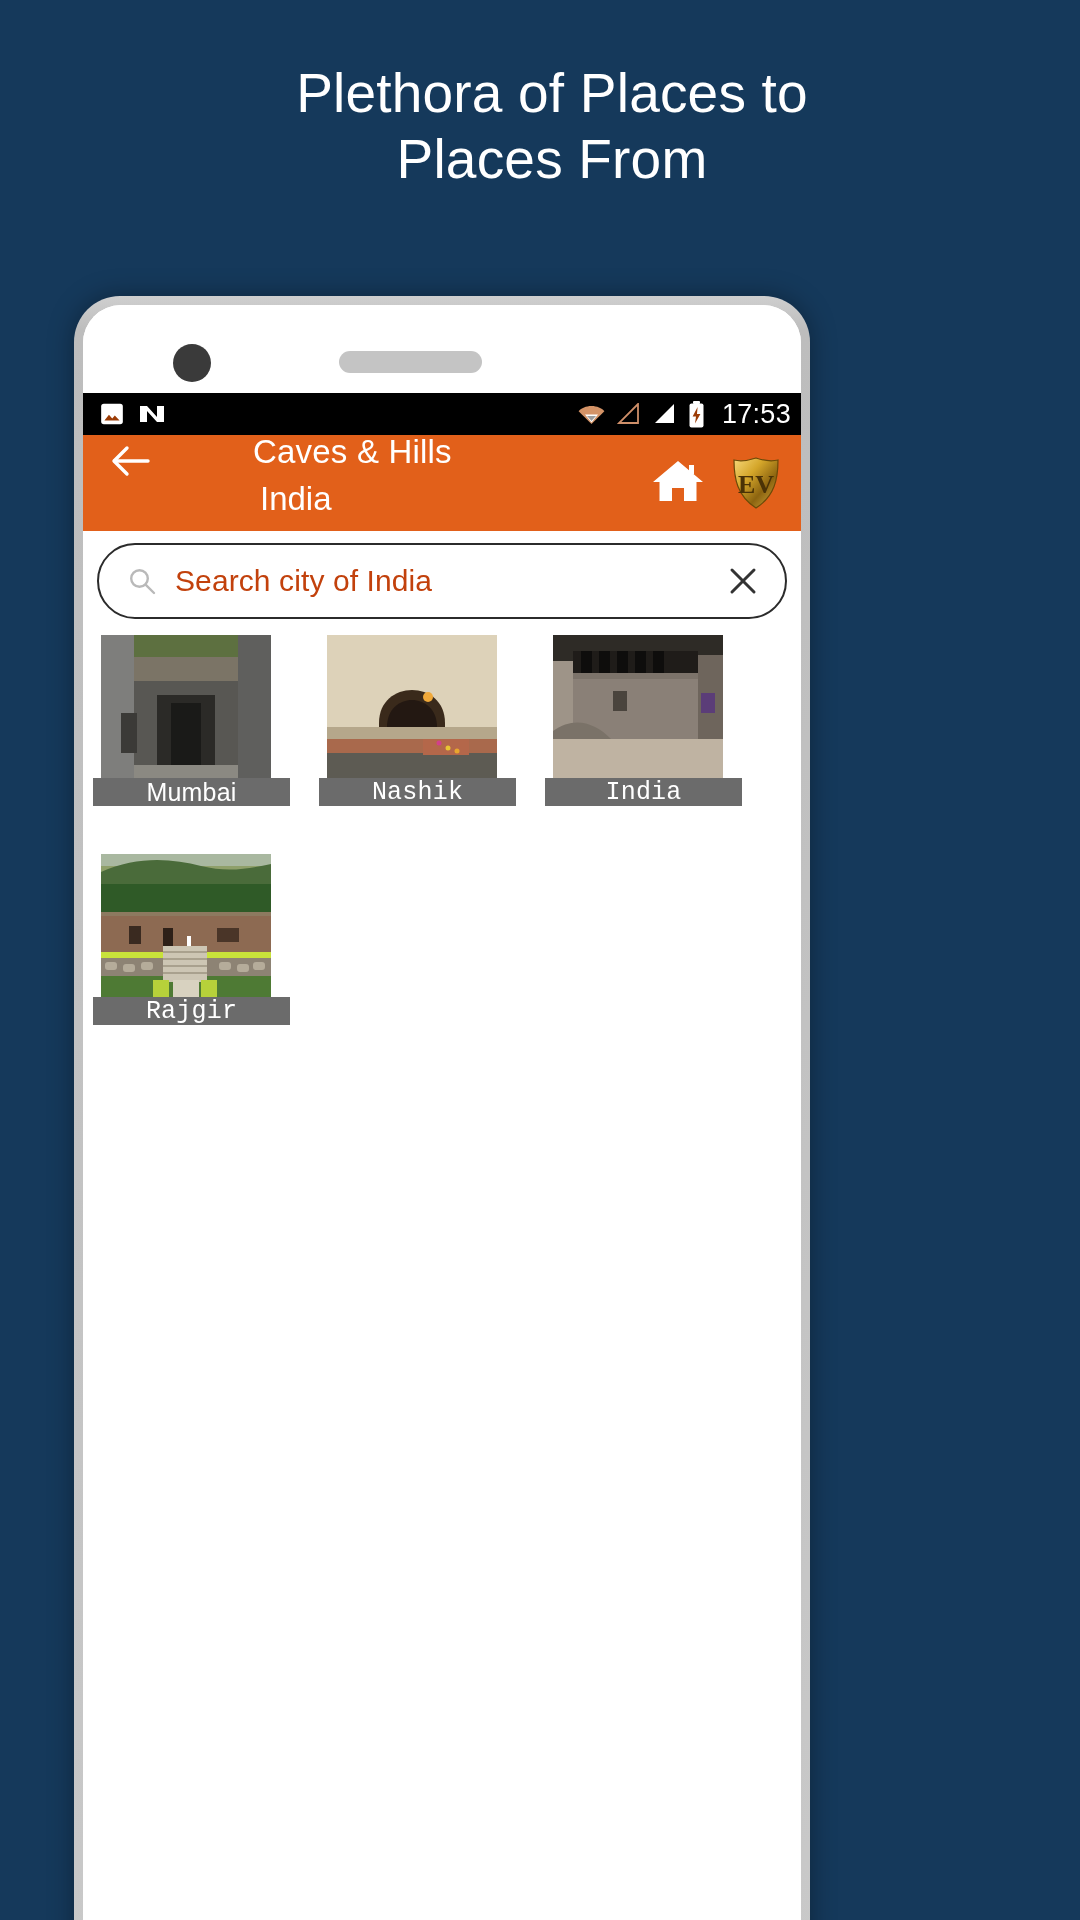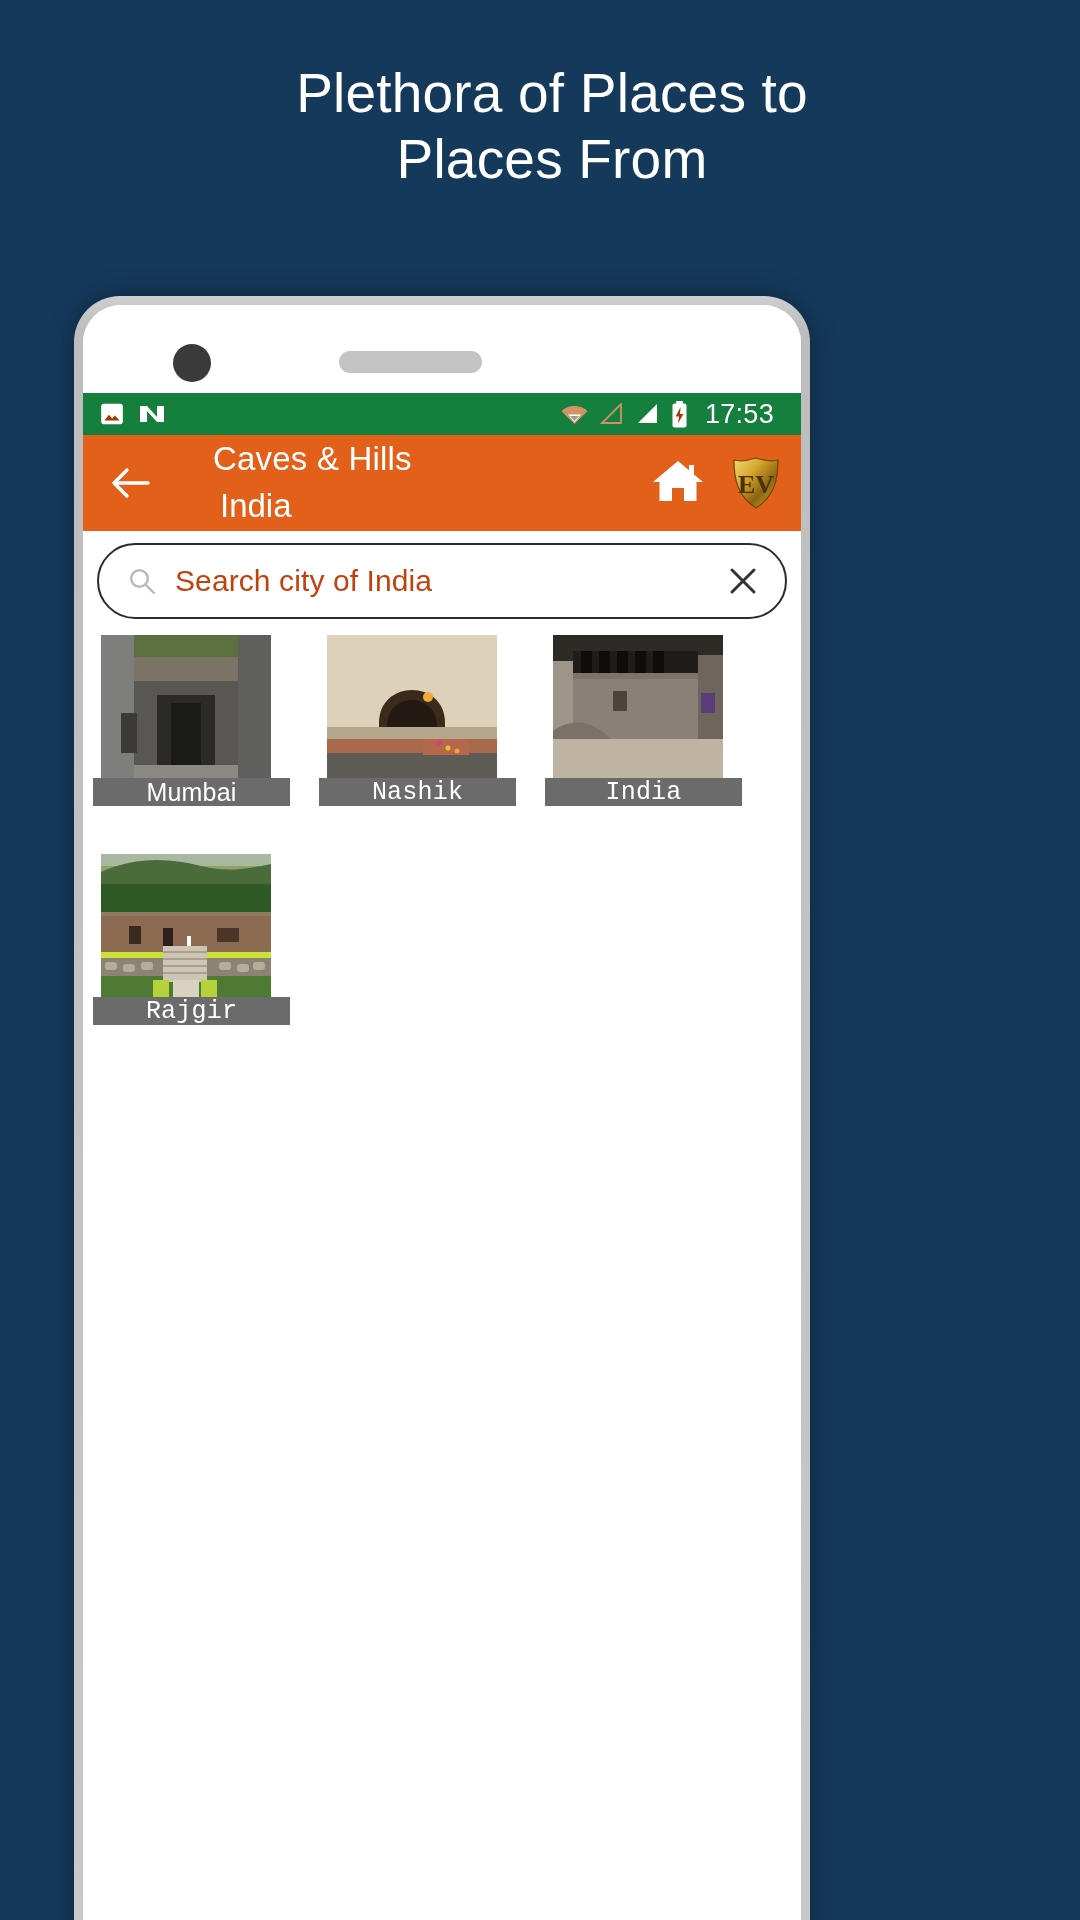--- a/index.html
+++ b/index.html
@@ -75,45 +75,45 @@
     top: 46px;
     width: 143px;
     height: 22px;
     border-radius: 11px;
     background: #c4c4c4;
   }
 
   
   .status-bar {
     height: 42px;
-    background: #15803d;
+    background: #000000;
     display: flex;
     align-items: center;
-    padding: 0 27px 0 16px;
+    padding: 0 10px 0 16px;
     color: #ffffff;
   }
   .status-left { display: flex; align-items: center; gap: 13px; }
   .status-right { margin-left: auto; display: flex; align-items: center; gap: 11px; }
   .status-time {
     font-size: 27px;
     font-weight: 500;
     color: #ffffff;
     letter-spacing: 0.3px;
     margin-left: 6px;
   }
   .sb-icon { display: block; }
 
   
   .app-bar {
     height: 96px;
     background: #e2601a;
     display: flex;
-    align-items: center;
     padding: 0 16px 0 22px;
     position: relative;
+    gap: 40px;
   }
   .back-arrow {
     width: 52px;
     height: 52px;
     display: flex;
     align-items: center;
     justify-content: center;
     flex: 0 0 auto;
   }
   .appbar-titles {

